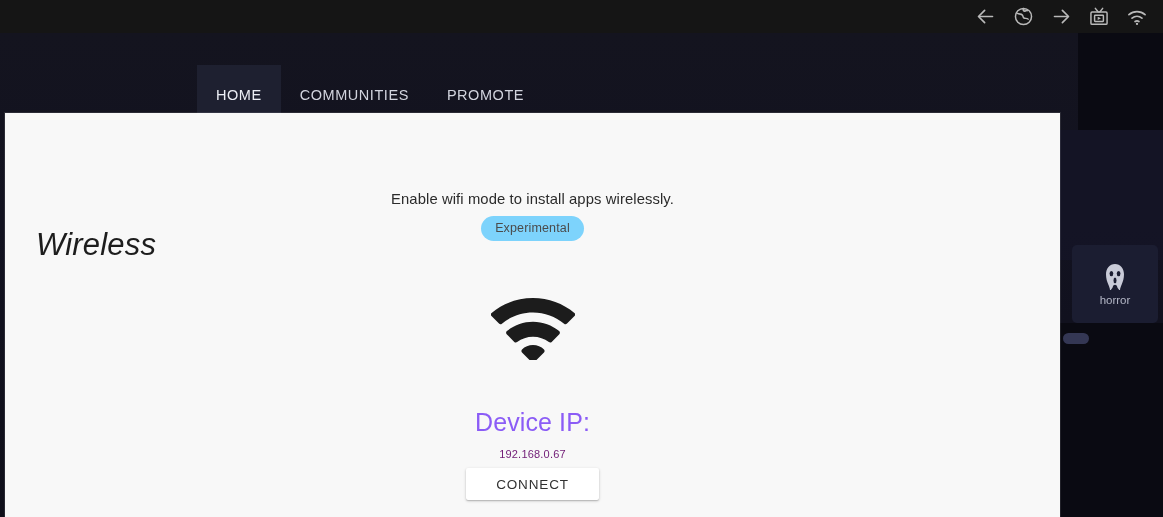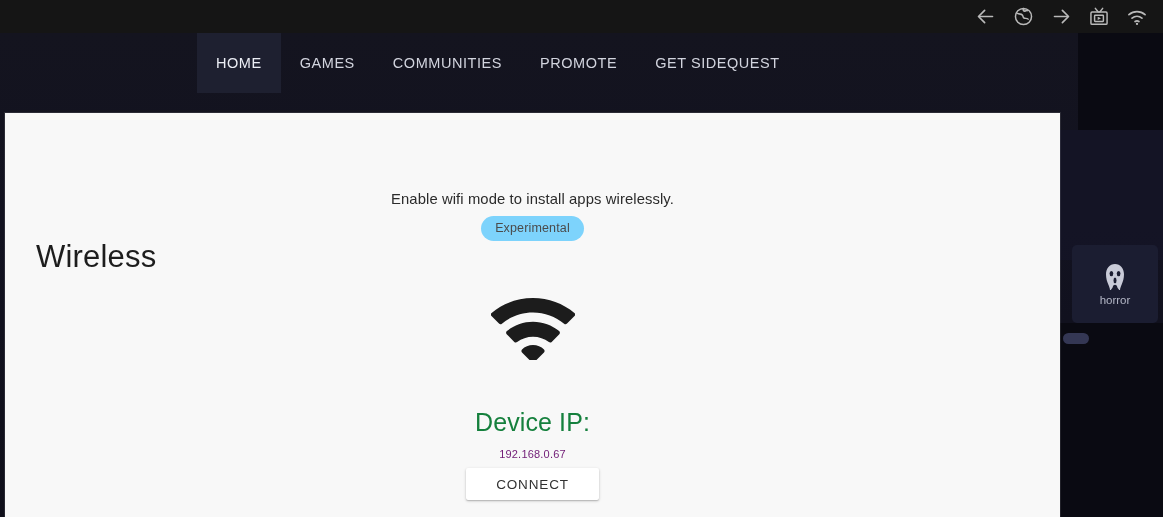--- a/index.html
+++ b/index.html
@@ -76,20 +76,21 @@
   .nav-item {
     display: flex;
     align-items: center;
     padding: 16px 19px;
     font-size: 14.5px;
     letter-spacing: .55px;
     color: #d2d4de;
     white-space: nowrap;
     height: 60px;
     cursor: pointer;
+    margin-top: 32px;
   }
   .nav-item.active {
     background: #1e2030;
     color: #eceef5;
   }
 
   
   .cat-tile {
     position: absolute;
     left: 1072px; top: 245px;
@@ -123,25 +124,26 @@
     left: 5px; top: 100px;
     width: 1055px; height: 417px;
     background: #f8f8f8;
     z-index: 20;
     overflow: hidden;
     box-shadow: 0 0 0 1px rgba(255,255,255,.10);
     margin-top: 13px;
   }
   .modal-title {
     position: absolute;
-    left: 31px; top: 126px;
+    left: 31px; top: 114px;
     font-size: 31px;
     font-weight: 400;
     color: #1d1d1d;
     letter-spacing: .2px;
+    font-style: italic;
   }
 
   .modal-body {
     position: absolute;
     left: 0; top: 0;
     width: 1055px; height: 417px;
     display: flex;
     flex-direction: column;
     align-items: center;
   }
@@ -163,21 +165,21 @@
   .wifi-big {
     margin-top: 57px;
     color: #1c1c1c;
   }
   .wifi-big svg { display: block; }
 
   .device-ip-label {
     margin-top: 48px;
     font-size: 25px;
     font-weight: 400;
-    color: #15803d;
+    color: #8b5cf6;
     letter-spacing: .1px;
   }
   .device-ip-value {
     margin-top: 11px;
     font-size: 11px;
     color: #701a75;
     letter-spacing: .2px;
   }
   .connect-btn {
     margin-top: 8px;
@@ -244,30 +246,24 @@
   <div class="bg-block-a"></div>
   <div class="bg-block-b"></div>
   <div class="bg-block-c"></div>
 </div>
 
 <div class="navbar">
   <div class="nav-item active">
     <span>HOME</span>
   </div>
   <div class="nav-item">
-    <span>GAMES</span>
-  </div>
-  <div class="nav-item">
     <span>COMMUNITIES</span>
   </div>
   <div class="nav-item">
     <span>PROMOTE</span>
-  </div>
-  <div class="nav-item">
-    <span>GET SIDEQUEST</span>
   </div>
 </div>
 
 <div class="cat-tile">
   <span class="mask-icon">
     <svg width="24" height="27" viewBox="0 0 24 27" fill="currentColor">
       <path d="M12 .9C6.6.9 3 5.3 3 11.2c0 4.3 1.1 7.4 2.3 10.3.9 2.2 1.6 4 1.6 4.9 0 .5.5.8.9.5 1.1-.8 1.8-2.1 2.1-3.3.3-1.2 1-1.9 2.1-1.9s1.8.7 2.1 1.9c.3 1.2 1 2.5 2.1 3.3.4.3.9 0 .9-.5 0-.9.7-2.7 1.6-4.9C19.9 18.6 21 15.5 21 11.2 21 5.3 17.4.9 12 .9z"></path>
       <ellipse cx="8.4" cy="10.6" rx="1.85" ry="2.7" fill="#1b1d31"></ellipse>
       <ellipse cx="15.6" cy="10.6" rx="1.85" ry="2.7" fill="#1b1d31"></ellipse>
       <ellipse cx="12" cy="17.4" rx="1.5" ry="2.9" fill="#1b1d31"></ellipse>

